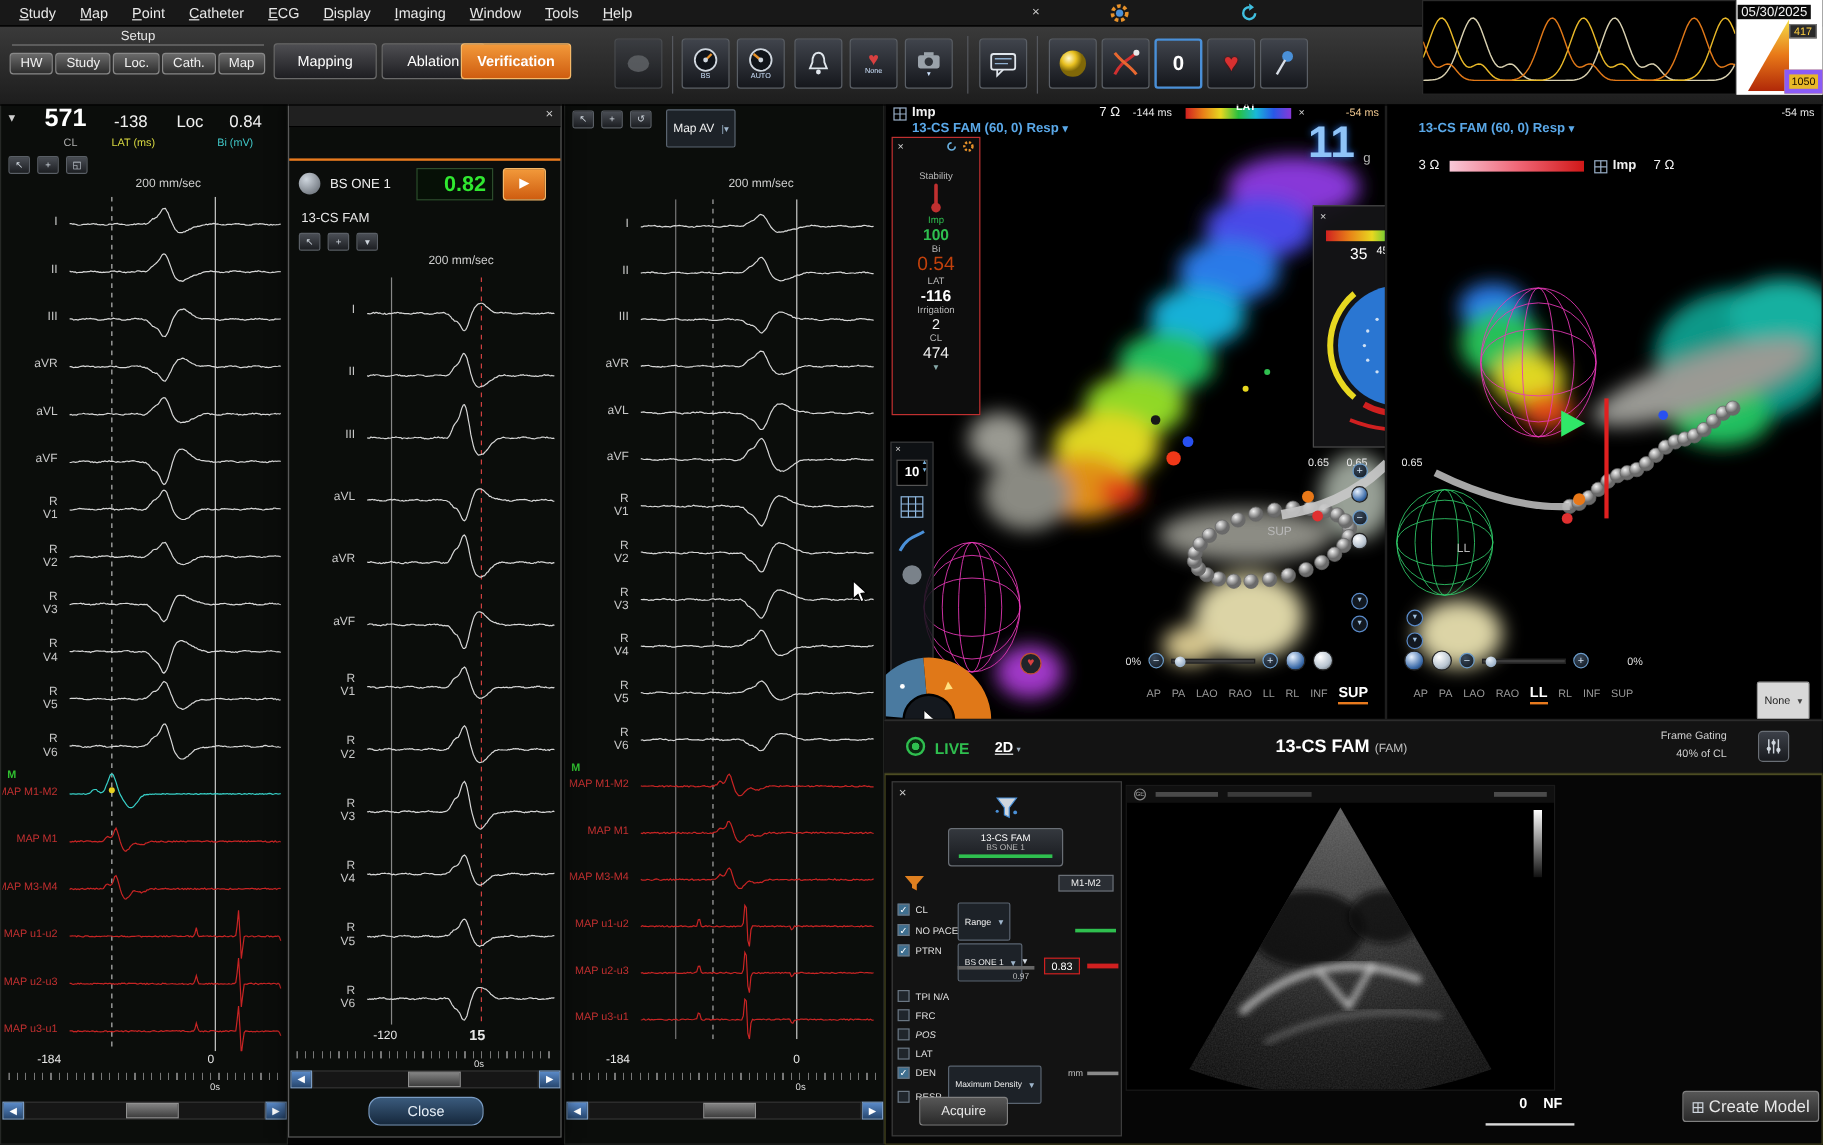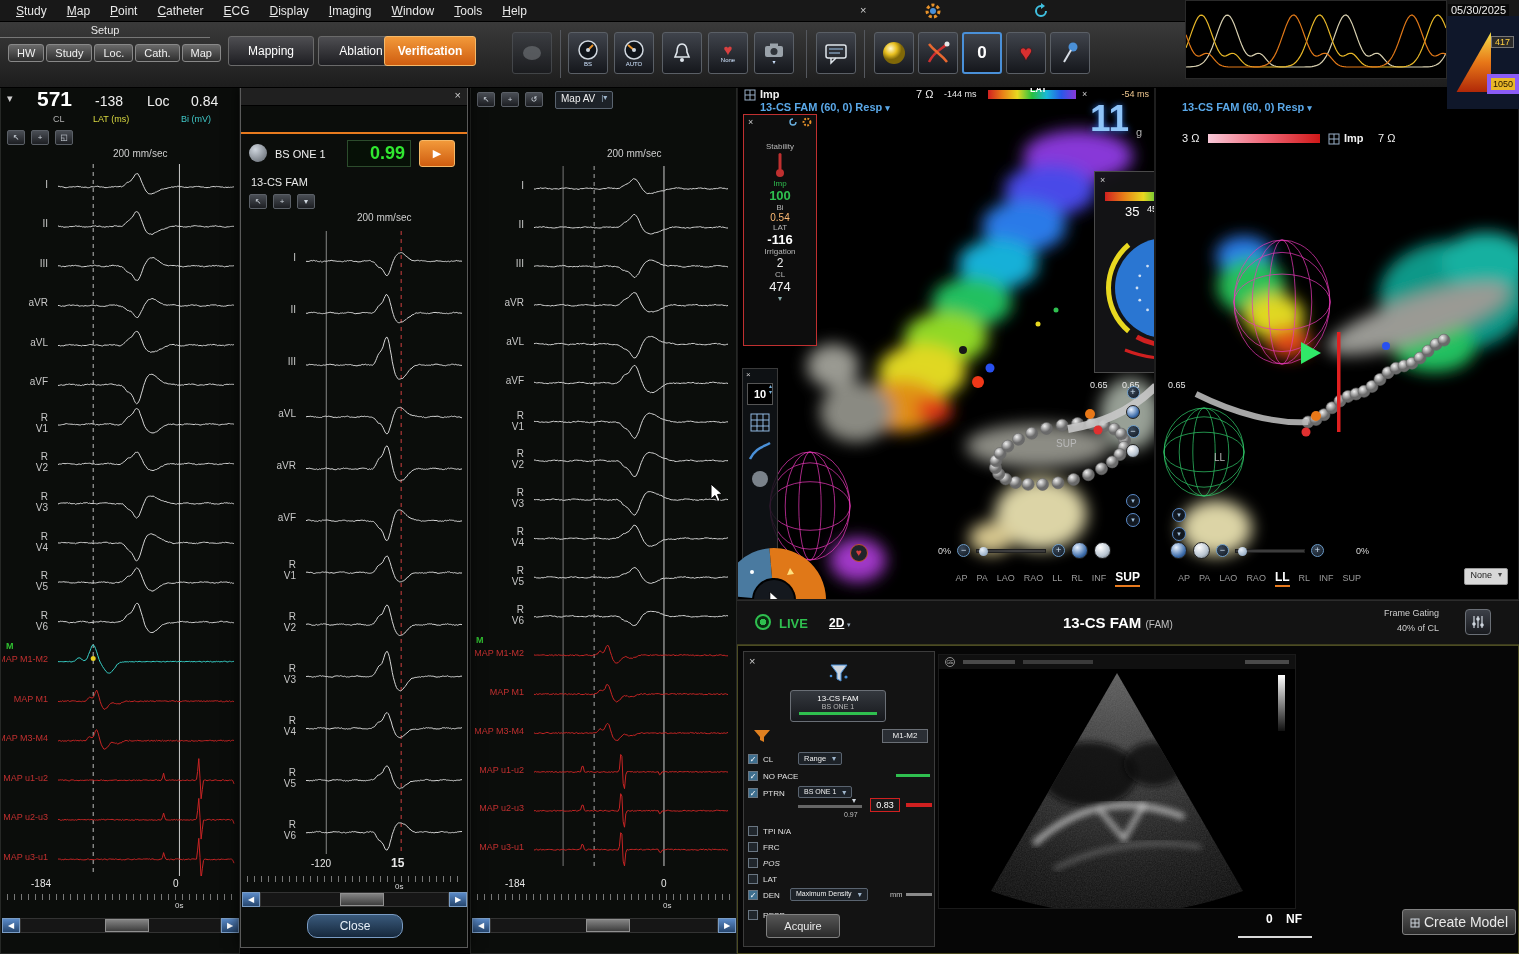--- a/index.html
+++ b/index.html
@@ -24,21 +24,21 @@
   .lead-svg{display:block}
   .speed{position:absolute;font-size:10px;color:#cfcfcf}
   .tlabel{position:absolute;font-size:10px;color:#e8e8e8}
   .ruler{position:absolute;height:6px;background:repeating-linear-gradient(90deg,#777 0 1px,transparent 1px 7px)}
   .zsec{position:absolute;font-size:8px;color:#ddd}
   .hscroll{position:absolute;height:15px;display:flex}
   .scr-btn{width:18px;background:linear-gradient(#5a8ac8,#27476f);border:1px solid #7a9cc4;color:#fff;font-size:8px;line-height:13px;text-align:center}
   .scr-track{flex:1;background:#161616;border:1px solid #333;position:relative}
   .scr-thumb{position:absolute;left:42%;width:44px;top:0;bottom:0;background:linear-gradient(#828282,#3e3e3e);border:1px solid #909090}
   .mini-btn{width:18px;height:15px;background:linear-gradient(#4a4e55,#1c1e22);border:1px solid #5a5f66;border-radius:2px;display:inline-flex;align-items:center;justify-content:center;margin-right:3px;color:#cfd6de;font-size:8px}
-  .sel{background:#1d2228;border:1px solid #5a6470;color:#f0f0f0;display:inline-flex;padding:1px 5px;border-radius:2px}
+  .sel{background:#1d2228;border:1px solid #5a6470;color:#f0f0f0;display:inline-flex;align-items:center;padding:15px 5px;border-radius:2px}
   .sel .car{margin-left:6px;color:#9fb6cc;font-size:8px}
   
   .mapview{position:absolute;top:85px;background:#000;border:1px solid #1e1e1e;overflow:hidden}
   .blue-title{color:#5aa8e8;font-weight:bold;font-size:11px}
   .orient{color:#9a9a9a;font-size:9px;cursor:default}
   .orient.active{color:#fff;font-weight:bold;font-size:12px;border-bottom:2px solid #e87a1e;padding-bottom:1px}
   .zoomrow{position:absolute;display:flex;align-items:center;gap:6px}
   .zbtn{width:13px;height:13px;border-radius:50%;border:1px solid #6a9ac8;background:radial-gradient(circle at 35% 30%,#3a4a5c,#10161e);color:#cfe0f0;font-size:9px;line-height:11px;text-align:center}
   .ztrack{width:70px;height:4px;background:#3c3c3c;border:1px solid #202020;position:relative}
   .zthumb{position:absolute;left:2px;top:-3px;width:9px;height:9px;border-radius:50%;background:radial-gradient(circle at 35% 30%,#e8f0f8,#7a96b4)}
@@ -87,21 +87,21 @@
       <circle cx="9" cy="9" r="6" fill="none" stroke="#e8922a" stroke-width="3" stroke-dasharray="3,2.2"></circle>
       <circle cx="9" cy="9" r="3" fill="#4a90d8"></circle>
     </svg>
     <svg class="abs" style="left:1032px;top:2px" width="18" height="18">
       <path d="M14 9 A5 5 0 1 1 9 4" fill="none" stroke="#40c0e0" stroke-width="2"></path>
       <path d="M9 1 L13 4 L9 7 Z" fill="#40c0e0"></path>
     </svg>
   </div>
 
   <div id="toolbar">
-    <div class="abs" style="left:0;top:2px;width:210px;text-align:center;color:#e8e8e8;font-size:11px;border-bottom:1px solid #777;padding-bottom:1px">Setup</div>
+    <div class="abs" style="left:10px;top:2px;width:210px;text-align:center;color:#e8e8e8;font-size:11px;border-bottom:1px solid #777;padding-bottom:1px">Setup</div>
     <div class="abs" style="left:8px;top:22px;display:flex" id="setup-buttons">
         <span class="sbtn">HW</span>
         <span class="sbtn">Study</span>
         <span class="sbtn">Loc.</span>
         <span class="sbtn">Cath.</span>
         <span class="sbtn">Map</span>
       </div>
     <div class="mode-btn" style="left:228px">Mapping</div>
     <div class="mode-btn" style="left:318px">Ablation</div>
     <div class="mode-btn active" style="left:384px;width:92px">Verification</div>
@@ -193,21 +193,21 @@
   </div>
 
   <div class="abs" style="left:1185px;top:0;width:262px;height:79px;background:#000;border:1px solid #2a2a2a;z-index:6">
     <svg id="wave-svg" width="260" height="77">
         <path d="M0 66.0 L2 65.9 L4 65.9 L6 65.7 L8 65.5 L10 65.2 L12 64.7 L14 63.8 L16 62.6 L18 60.9 L20 58.5 L22 55.4 L24 51.5 L26 46.9 L28 41.6 L30 35.9 L32 30.1 L34 24.7 L36 20.0 L38 16.4 L40 14.4 L42 14.1 L44 15.5 L46 18.5 L48 22.8 L50 28.1 L52 33.7 L54 39.4 L56 44.6 L58 48.9 L60 52.2 L62 54.3 L64 55.1 L66 54.8 L68 53.9 L70 52.9 L72 52.3 L74 52.5 L76 53.7 L78 55.7 L80 58.1 L82 60.4 L84 62.4 L86 63.9 L88 64.8 L90 65.4 L92 65.7 L94 65.9 L96 66.0 L98 66.0 L100 66.0 L102 66.0 L104 66.0 L106 66.0 L108 66.0 L110 66.0 L112 66.0 L114 66.0 L116 66.0 L118 66.0 L120 65.9 L122 65.9 L124 65.8 L126 65.6 L128 65.2 L130 64.7 L132 63.9 L134 62.7 L136 61.0 L138 58.7 L140 55.7 L142 51.9 L144 47.3 L146 42.1 L148 36.4 L150 30.7 L152 25.1 L154 20.4 L156 16.7 L158 14.5 L160 14.0 L162 15.3 L164 18.2 L166 22.4 L168 27.6 L170 33.2 L172 38.9 L174 44.1 L176 48.6 L178 52.0 L180 54.2 L182 55.1 L184 54.9 L186 54.0 L188 52.9 L190 52.3 L192 52.4 L194 53.6 L196 55.5 L198 57.9 L200 60.2 L202 62.2 L204 63.8 L206 64.8 L208 65.4 L210 65.7 L212 65.9 L214 66.0 L216 66.0 L218 66.0 L220 66.0 L222 66.0 L224 66.0 L226 66.0 L228 66.0 L230 66.0 L232 66.0 L234 66.0 L236 66.0 L238 65.9 L240 65.9 L242 65.8 L244 65.6 L246 65.3 L248 64.8 L250 64.0 L252 62.9 L254 61.2 L256 59.0 L258 56.0 L260 52.3 " fill="none" stroke="#d8d0b0" stroke-width="1.2"></path>
         <path d="M0 46.9 L2 41.6 L4 35.9 L6 30.1 L8 24.7 L10 20.0 L12 16.4 L14 14.4 L16 14.1 L18 15.5 L20 18.5 L22 22.8 L24 28.1 L26 33.7 L28 39.4 L30 44.6 L32 48.9 L34 52.2 L36 54.3 L38 55.1 L40 54.8 L42 53.9 L44 52.9 L46 52.3 L48 52.5 L50 53.7 L52 55.7 L54 58.1 L56 60.4 L58 62.4 L60 63.9 L62 64.8 L64 65.4 L66 65.7 L68 65.9 L70 66.0 L72 66.0 L74 66.0 L76 66.0 L78 66.0 L80 66.0 L82 66.0 L84 66.0 L86 66.0 L88 66.0 L90 66.0 L92 66.0 L94 65.9 L96 65.9 L98 65.8 L100 65.6 L102 65.2 L104 64.7 L106 63.9 L108 62.7 L110 61.0 L112 58.7 L114 55.7 L116 51.9 L118 47.3 L120 42.1 L122 36.4 L124 30.7 L126 25.1 L128 20.4 L130 16.7 L132 14.5 L134 14.0 L136 15.3 L138 18.2 L140 22.4 L142 27.6 L144 33.2 L146 38.9 L148 44.1 L150 48.6 L152 52.0 L154 54.2 L156 55.1 L158 54.9 L160 54.0 L162 52.9 L164 52.3 L166 52.4 L168 53.6 L170 55.5 L172 57.9 L174 60.2 L176 62.2 L178 63.8 L180 64.8 L182 65.4 L184 65.7 L186 65.9 L188 66.0 L190 66.0 L192 66.0 L194 66.0 L196 66.0 L198 66.0 L200 66.0 L202 66.0 L204 66.0 L206 66.0 L208 66.0 L210 66.0 L212 65.9 L214 65.9 L216 65.8 L218 65.6 L220 65.3 L222 64.8 L224 64.0 L226 62.9 L228 61.2 L230 59.0 L232 56.0 L234 52.3 L236 47.8 L238 42.6 L240 37.0 L242 31.2 L244 25.6 L246 20.7 L248 17.0 L250 14.7 L252 14.0 L254 15.1 L256 17.9 L258 22.0 L260 27.1 " fill="none" stroke="#e8b828" stroke-width="1.2"></path>
         <path d="M0 33.7 L2 39.4 L4 44.6 L6 48.9 L8 52.2 L10 54.3 L12 55.1 L14 54.8 L16 53.9 L18 52.9 L20 52.3 L22 52.5 L24 53.7 L26 55.7 L28 58.1 L30 60.4 L32 62.4 L34 63.9 L36 64.8 L38 65.4 L40 65.7 L42 65.9 L44 66.0 L46 66.0 L48 66.0 L50 66.0 L52 66.0 L54 66.0 L56 66.0 L58 66.0 L60 66.0 L62 66.0 L64 66.0 L66 66.0 L68 65.9 L70 65.9 L72 65.8 L74 65.6 L76 65.2 L78 64.7 L80 63.9 L82 62.7 L84 61.0 L86 58.7 L88 55.7 L90 51.9 L92 47.3 L94 42.1 L96 36.4 L98 30.7 L100 25.1 L102 20.4 L104 16.7 L106 14.5 L108 14.0 L110 15.3 L112 18.2 L114 22.4 L116 27.6 L118 33.2 L120 38.9 L122 44.1 L124 48.6 L126 52.0 L128 54.2 L130 55.1 L132 54.9 L134 54.0 L136 52.9 L138 52.3 L140 52.4 L142 53.6 L144 55.5 L146 57.9 L148 60.2 L150 62.2 L152 63.8 L154 64.8 L156 65.4 L158 65.7 L160 65.9 L162 66.0 L164 66.0 L166 66.0 L168 66.0 L170 66.0 L172 66.0 L174 66.0 L176 66.0 L178 66.0 L180 66.0 L182 66.0 L184 66.0 L186 65.9 L188 65.9 L190 65.8 L192 65.6 L194 65.3 L196 64.8 L198 64.0 L200 62.9 L202 61.2 L204 59.0 L206 56.0 L208 52.3 L210 47.8 L212 42.6 L214 37.0 L216 31.2 L218 25.6 L220 20.7 L222 17.0 L224 14.7 L226 14.0 L228 15.1 L230 17.9 L232 22.0 L234 27.1 L236 32.7 L238 38.4 L240 43.7 L242 48.2 L244 51.7 L246 54.0 L248 55.0 L250 54.9 L252 54.1 L254 53.0 L256 52.3 L258 52.4 L260 53.4 " fill="none" stroke="#e07818" stroke-width="1.2"></path>
       </svg>
   </div>
 
-  <div class="abs" style="left:1447px;top:16px;width:72px;height:93px;background:#0f172a;z-index:6">
+  <div class="abs" style="left:1447px;top:0;width:72px;height:79px;background:#ffffff;z-index:6">
     <div class="abs" style="left:2px;top:16px;width:42px;height:60px;background:linear-gradient(#f5e04a,#e87818,#b02808);clip-path:polygon(100% 0,18% 100%,100% 100%)"></div>
     <div class="abs" style="left:44px;top:20px;background:#2a2a2a;border:1px solid #777;color:#ffd040;font-size:9px;padding:0 3px">417</div>
     <div class="abs" style="left:40px;top:58px;background:#e8b828;border:4px solid #8b5cf6;color:#201000;font-size:9px;padding:1px 2px">1050</div>
   </div>
   <div class="abs" style="left:1448px;top:4px;color:#f0f0f0;font-size:11px;z-index:7;background:#0a0a0a;padding:0 3px">05/30/2025</div>
 
   <div class="ecg-panel" style="left:0;width:240px;height:869px">
     <span class="abs" style="left:6px;top:6px;color:#cfcfcf;font-size:11px">▾</span>
     <span class="abs" style="left:36px;top:1px;font-size:21px;font-weight:bold;color:#fff">571</span>
     <span class="abs" style="left:94px;top:7px;font-size:14px;color:#f0f0f0">-138</span>
@@ -283,21 +283,21 @@
     </div>
   </div>
 
   <div class="ecg-panel" style="left:240px;width:228px;height:863px;border:1px solid #5a5a5a;box-shadow:0 0 14px rgba(0,0,0,.8);z-index:3">
     <div class="abs" style="left:0;top:0;width:100%;height:20px;background:#202020;border-bottom:1px solid #000">
       <span class="abs xbtn" style="right:6px;top:4px">×</span>
     </div>
     <div class="abs" style="left:0;top:46px;width:100%;height:2px;background:#e87a1e"></div>
     <div class="abs" style="left:8px;top:58px;width:18px;height:18px;border-radius:50%;background:radial-gradient(circle at 35% 30%,#cfd6de,#5a6068)"></div>
     <span class="abs" style="left:34px;top:62px;font-size:11px;color:#f0f0f0">BS ONE 1</span>
-    <div class="abs" style="left:106px;top:54px;width:64px;height:27px;background:#061006;border:1px solid #2c4c2c;color:#30e830;font-size:18px;font-weight:bold;text-align:right;padding:2px 5px">0.99</div>
+    <div class="abs" style="left:106px;top:54px;width:64px;height:27px;background:#061006;border:1px solid #2c4c2c;color:#30e830;font-size:18px;font-weight:bold;text-align:right;padding:2px 5px">0.82</div>
     <div class="abs" style="left:178px;top:54px;width:36px;height:27px;background:linear-gradient(#f2993a,#cf5d10);border:1px solid #f5b868;border-radius:3px;color:#fff;text-align:center;line-height:25px;font-size:11px">▶</div>
     <span class="abs" style="left:10px;top:90px;font-size:11px;color:#e8e8e8">13-CS FAM</span>
     <div class="abs" style="left:8px;top:108px">
       <span class="mini-btn">↖</span>
       <span class="mini-btn">+</span>
       <span class="mini-btn">▾</span>
     </div>
     <div class="speed" style="left:116px;top:126px">200 mm/sec</div>
     <svg id="popup-ecg-svg" class="lead-svg abs" style="left:1px;top:145px" width="226" height="623">
         <line x1="84.28" x2="84.28" y1="0" y2="623" stroke="#888888" stroke-width="1"></line>
@@ -515,21 +515,21 @@
           <circle cx="5" cy="5" r="3.4" fill="none" stroke="#e8922a" stroke-width="2" stroke-dasharray="1.8,1.4"></circle>
         </svg>
       <div style="margin-top:27px" class="lbl">Stability</div>
       <svg width="12" height="26" style="margin:1px auto;display:block">
           <rect x="4.5" y="1" width="3" height="17" rx="1.5" fill="#c03030"></rect>
           <circle cx="6" cy="21" r="4" fill="#c03030"></circle>
         </svg>
       <div class="glbl">Imp</div>
       <div style="font-size:13px;font-weight:bold;color:#2fbf4f">100</div>
       <div class="lbl">Bi</div>
-      <div style="font-size:10px;color:#fdba74">0.54</div>
+      <div style="font-size:16px;color:#c2410c">0.54</div>
       <div class="lbl">LAT</div>
       <div style="font-size:13px;font-weight:bold;color:#fff">-116</div>
       <div class="lbl">Irrigation</div>
       <div style="font-size:12px;color:#f0f0f0">2</div>
       <div class="lbl">CL</div>
       <div style="font-size:13px;color:#f0f0f0">474</div>
       <div style="font-size:8px;color:#8aa">▾</div>
     </div>
 
     <div id="gauge">

